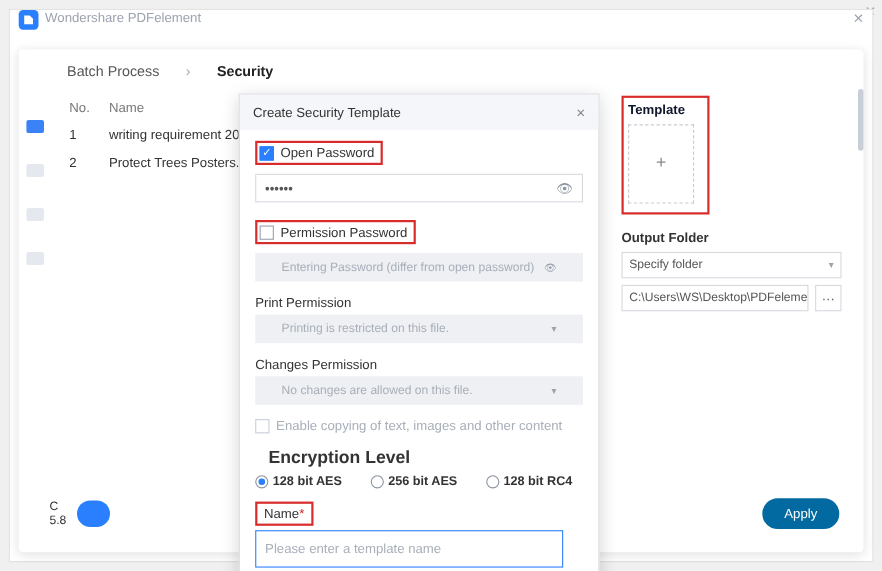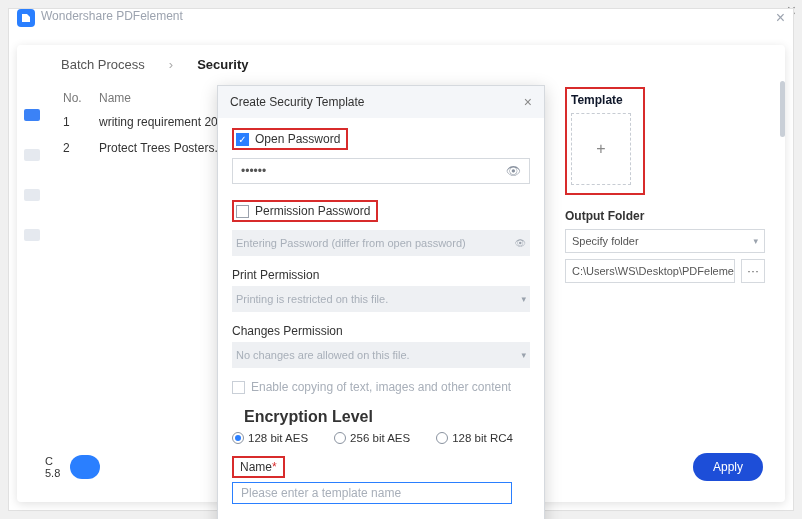--- a/index.html
+++ b/index.html
@@ -36,44 +36,44 @@
   .tpl-box .lbl { font-size: 12px; font-weight: 600; color: #0f172a; margin-bottom: 6px; }
   .tpl-add { width: 60px; height: 72px; border: 1px dashed #c7ccd3; display: flex; align-items: center; justify-content: center; color: #888; font-size: 16px; cursor: pointer; }
   .of-lbl { font-weight: 600; margin-top: 14px; margin-bottom: 6px; font-size: 12px; }
   .select-like { border: 1px solid #d5d9de; height: 24px; font-size: 11px; color: #555; display: flex; align-items: center; justify-content: space-between; padding: 0 6px; margin-bottom: 6px; cursor: pointer; }
   .path-row { display: flex; gap: 6px; }
   .path-row .path { flex: 1; border: 1px solid #d5d9de; height: 24px; font-size: 11px; color: #555; padding: 0 6px; display: flex; align-items: center; overflow: hidden; white-space: nowrap; }
   .path-row .more { width: 24px; height: 24px; border: 1px solid #d5d9de; display: flex; align-items: center; justify-content: center; font-size: 12px; color: #555; cursor: pointer; }
 
   .bottom-strip { position: absolute; left: 8px; right: 8px; bottom: 10px; height: 50px; display: flex; align-items: center; justify-content: space-between; padding: 0 14px; }
   .fab { width: 30px; height: 24px; border-radius: 14px; background: #2a7fff; }
-  .apply-btn { width: 70px; height: 28px; border-radius: 14px; background: #1d4ed8; color: #fff; display: flex; align-items: center; justify-content: center; font-size: 12px; }
+  .apply-btn { width: 70px; height: 28px; border-radius: 14px; background: #0369a1; color: #fff; display: flex; align-items: center; justify-content: center; font-size: 12px; }
   .c-block { font-size: 11px; color: #333; padding-left: 6px; }
 
   
   .modal { position: absolute; top: 40px; left: 200px; width: 328px; background: #fff; border: 1px solid #d5d9de; box-shadow: 0 4px 16px rgba(0,0,0,0.18); }
   .modal-head { display: flex; align-items: center; justify-content: space-between; padding: 8px 12px; background: #f4f6f9; font-size: 12px; color: #333; }
   .modal-head .x { color: #888; font-size: 14px; cursor: pointer; }
   .modal-body { padding: 10px 14px 14px 14px; font-size: 12px; color: #333; }
   .redbox { border: 2px solid #d82b2b; display: inline-flex; align-items: center; padding: 2px 6px 2px 2px; }
   .chk { width: 13px; height: 13px; border: 1px solid #9aa2ad; display: inline-flex; align-items: center; justify-content: center; margin-right: 6px; background: #fff; }
   .chk.on { background: #2a7fff; border-color: #2a7fff; color: #fff; font-size: 10px; }
   .pwd-field { margin-top: 8px; height: 26px; border: 1px solid #d5d9de; display: flex; align-items: center; padding: 0 8px; color: #555; font-size: 12px; justify-content: space-between; }
   .eye { color: #8a93a0; font-size: 12px; }
   .section-gap { height: 16px; }
   .muted-label { font-size: 12px; color: #333; margin-bottom: 4px; }
-  .disabled-field { height: 26px; background: #eef0f3; color: #a8afb9; font-size: 11px; display: flex; align-items: center; padding: 0 4px; justify-content: space-between; }
+  .disabled-field { height: 26px; background: #eef0f3; color: #a8afb9; font-size: 11px; display: flex; align-items: center; padding: 0 24px; justify-content: space-between; }
   .enc-head { font-size: 16px; font-weight: 600; margin-top: 14px; margin-left: 12px; }
-  .radio-row { display: flex; gap: 26px; margin-top: 6px; align-items: center; }
+  .radio-row { display: flex; gap: 26px; margin-top: 6px; align-items: center; font-weight: bold; }
   .radio { width: 12px; height: 12px; border: 1px solid #8a93a0; border-radius: 50%; display: inline-flex; align-items: center; justify-content: center; margin-right: 4px; }
   .radio.on::after { content: ""; width: 6px; height: 6px; background: #2a7fff; border-radius: 50%; }
   .radio-row label { display: inline-flex; align-items: center; font-size: 11.5px; color: #333; cursor: pointer; }
   .name-red { border: 2px solid #d82b2b; display: inline-block; padding: 2px 6px; margin-top: 12px; font-size: 12px; }
   .name-red .ast { color: #d82b2b; }
-  .name-input { margin-top: 4px; width: 280px; height: 22px; border: 1.5px solid #2a7fff; padding: 0 8px; font-size: 12px; color: #333; }
+  .name-input { margin-top: 4px; width: 280px; height: 34px; border: 1.5px solid #2a7fff; padding: 0 8px; font-size: 12px; color: #333; }
   .name-input::placeholder { color: #a8afb9; }
   .modal-foot { display: flex; gap: 14px; justify-content: flex-end; padding-top: 30px; }
   .chev { font-size: 9px; color: #9aa2ad; }
   .right-scroll { position: absolute; top: 36px; right: 0; width: 5px; height: 56px; background: #c9cfd7; border-radius: 3px; }
 </style>
 </head>
 <body>
 
 <span class="chrome-close">×</span>
 

